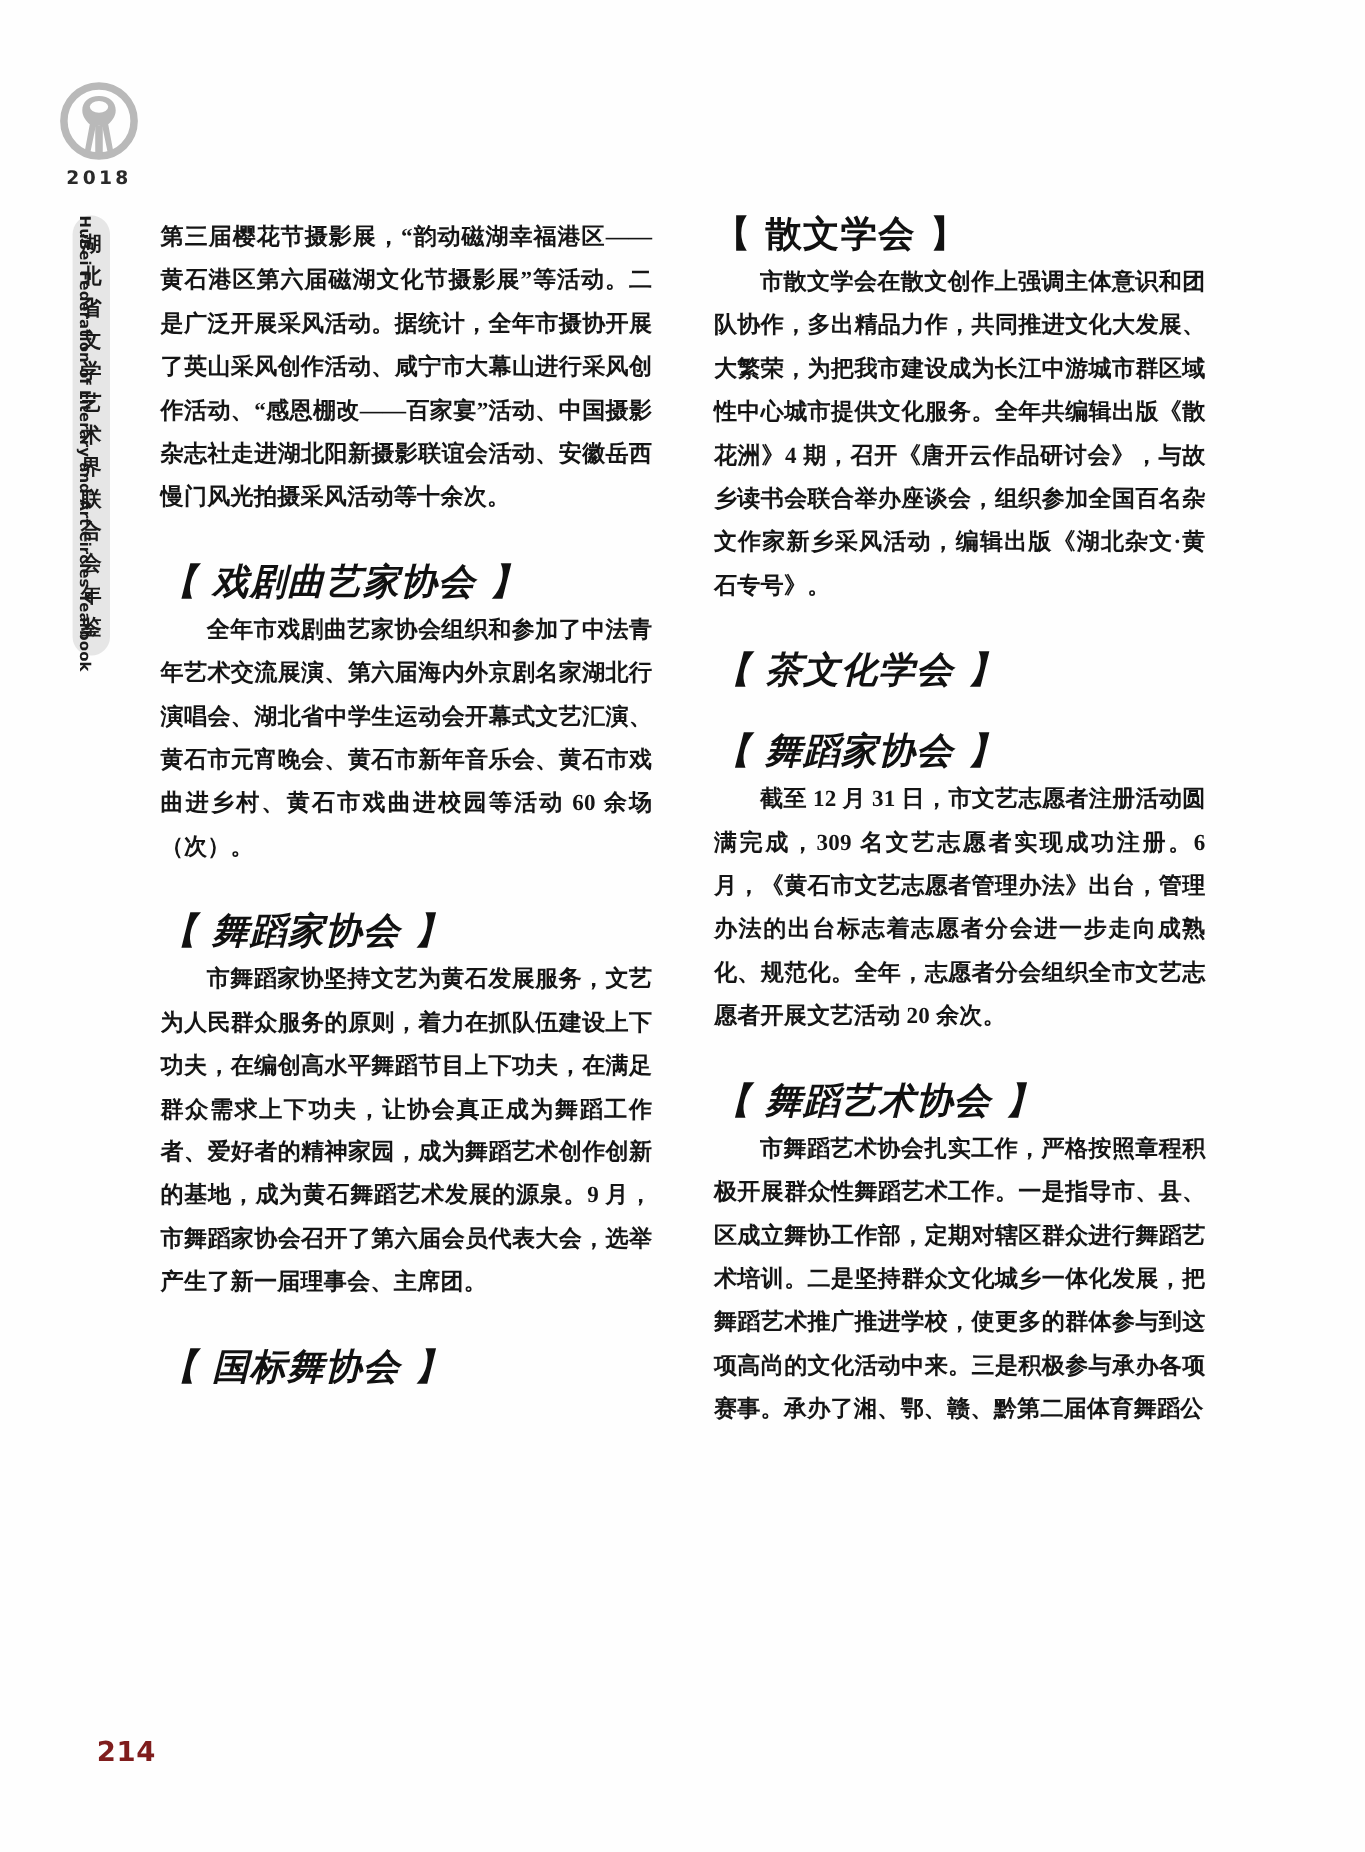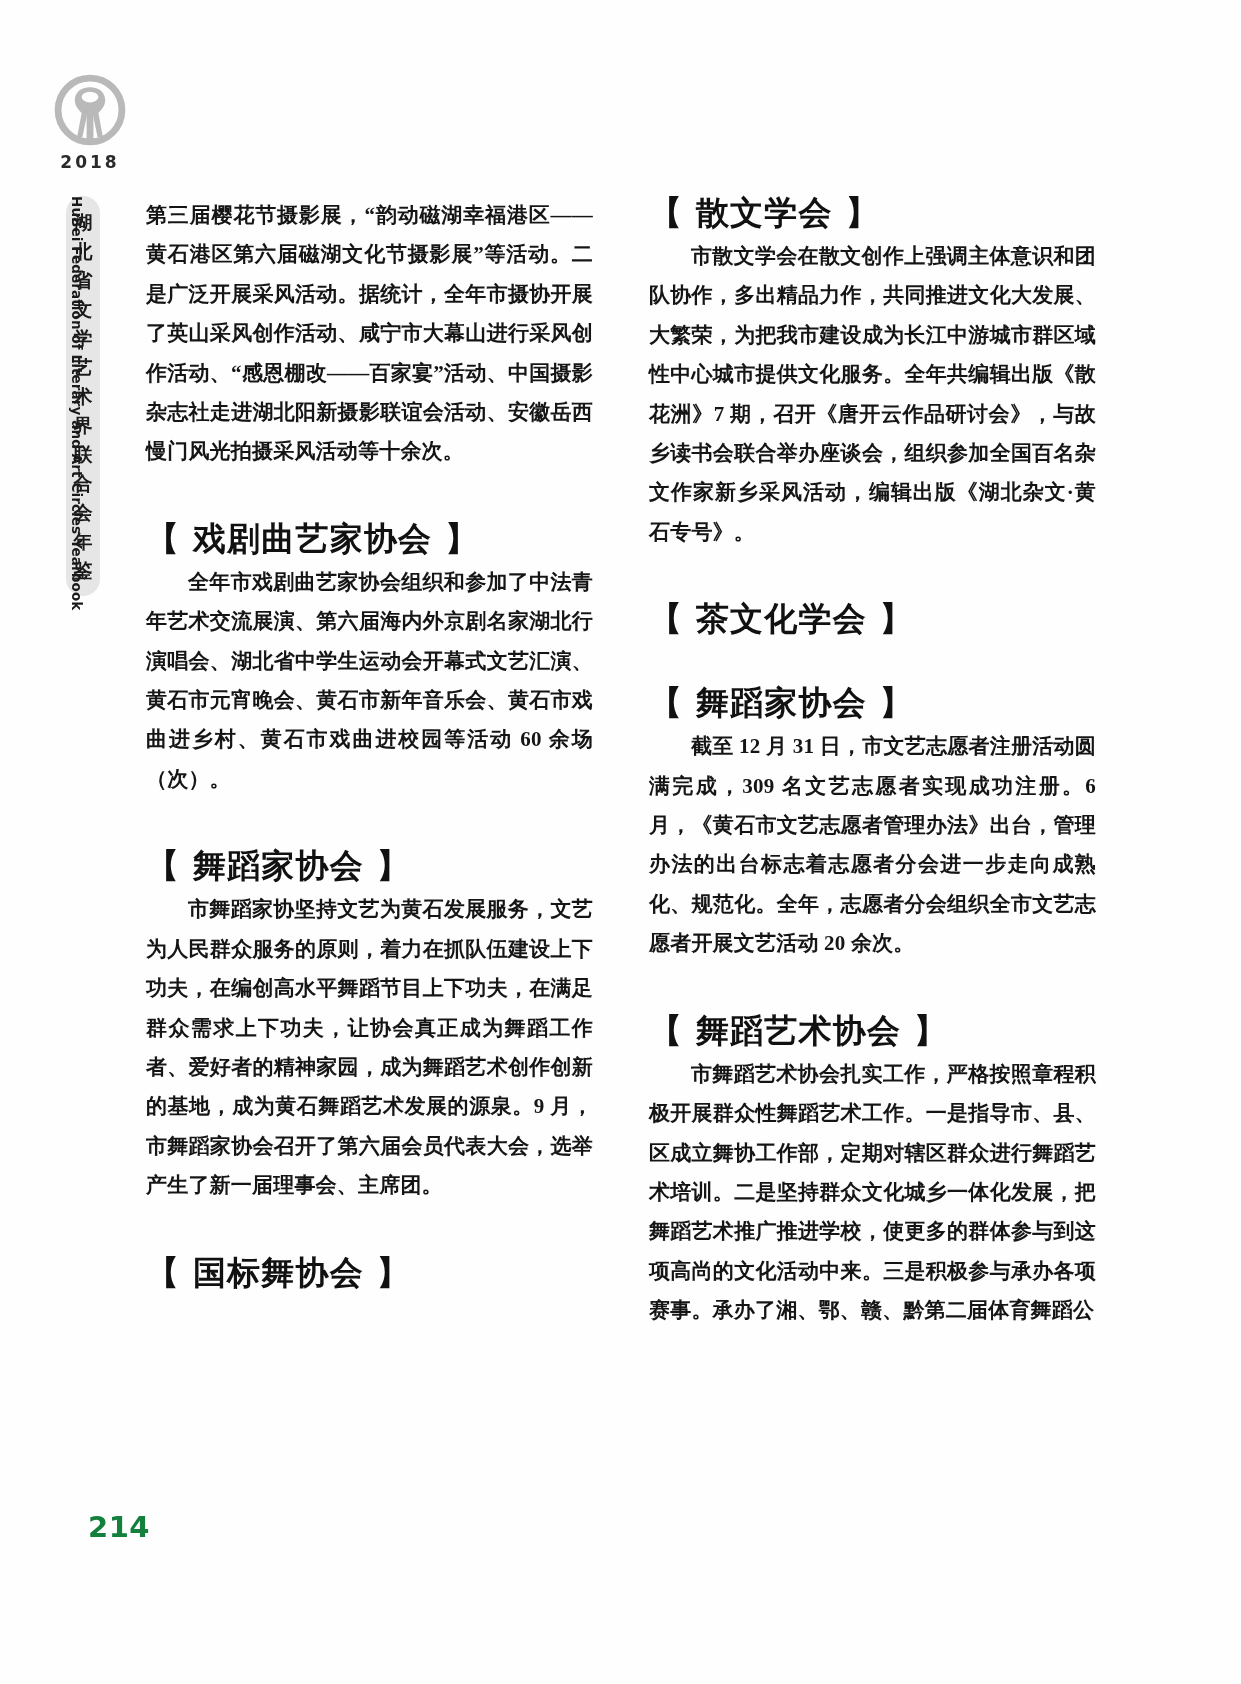--- a/index.html
+++ b/index.html
@@ -98,25 +98,25 @@
     font-size: 13.5px;
     letter-spacing: 0.1px;
     color: #1a1a1a;
     white-space: nowrap;
     line-height: 24px;
   }
 
   .page-number {
     position: absolute;
     left: 88px;
-    top: 1510px;
-    font-family: "DejaVu Sans", "Liberation Sans", sans-serif;
-    font-weight: bold;
-    font-size: 29px;
-    color: #15803d;
+    top: 1578px;
+    font-family: "DejaVu Sans", "Liberation Sans", sans-serif;
+    font-weight: bold;
+    font-size: 25px;
+    color: #7f1d1d;
     letter-spacing: 0.5px;
   }
 
   
   .columns {
     position: absolute;
     left: 146px;
     top: 196px;
     width: 950px;
     height: 1330px;
@@ -133,21 +133,22 @@
     font-family: "DejaVu Sans", "Liberation Sans", sans-serif;
     font-weight: bold;
     font-size: 33px;
     line-height: 34px;
     color: #111111;
     letter-spacing: 1.2px;
     margin: 0 0 7px 0;
   }
   .section + .section .sec-title,
   .section.spaced .sec-title {
-    margin-top: 50px;
+    margin-top: 40px;
+    font-style: italic;
   }
 
   p.body {
     margin: 0;
     font-family: Liberation Serif, serif;
     font-weight: bold;
     font-size: 21px;
     line-height: 39.4px;
     text-align: justify;
     text-justify: inter-ideograph;
@@ -222,21 +223,21 @@
       <div class="section spaced">
         <h2 class="sec-title">【 国标舞协会 】</h2>
       </div>
 
     </div>
 
     <div class="col">
 
       <div class="section">
         <h2 class="sec-title">【 散文学会 】</h2>
-        <p class="body">市散文学会在散文创作上强调主体意识和团队协作，多出精品力作，共同推进文化大发展、大繁荣，为把我市建设成为长江中游城市群区域性中心城市提供文化服务。全年共编辑出版《散花洲》7 期，召开《唐开云作品研讨会》，与故乡读书会联合举办座谈会，组织参加全国百名杂文作家新乡采风活动，编辑出版《湖北杂文·黄石专号》。</p>
+        <p class="body">市散文学会在散文创作上强调主体意识和团队协作，多出精品力作，共同推进文化大发展、大繁荣，为把我市建设成为长江中游城市群区域性中心城市提供文化服务。全年共编辑出版《散花洲》4 期，召开《唐开云作品研讨会》，与故乡读书会联合举办座谈会，组织参加全国百名杂文作家新乡采风活动，编辑出版《湖北杂文·黄石专号》。</p>
       </div>
 
       <div class="section spaced">
         <h2 class="sec-title">【 茶文化学会 】</h2>
       </div>
 
       <div class="section spaced">
         <h2 class="sec-title">【 舞蹈家协会 】</h2>
         <p class="body">截至 12 月 31 日，市文艺志愿者注册活动圆满完成，309 名文艺志愿者实现成功注册。6 月，《黄石市文艺志愿者管理办法》出台，管理办法的出台标志着志愿者分会进一步走向成熟化、规范化。全年，志愿者分会组织全市文艺志愿者开展文艺活动 20 余次。</p>
       </div>

